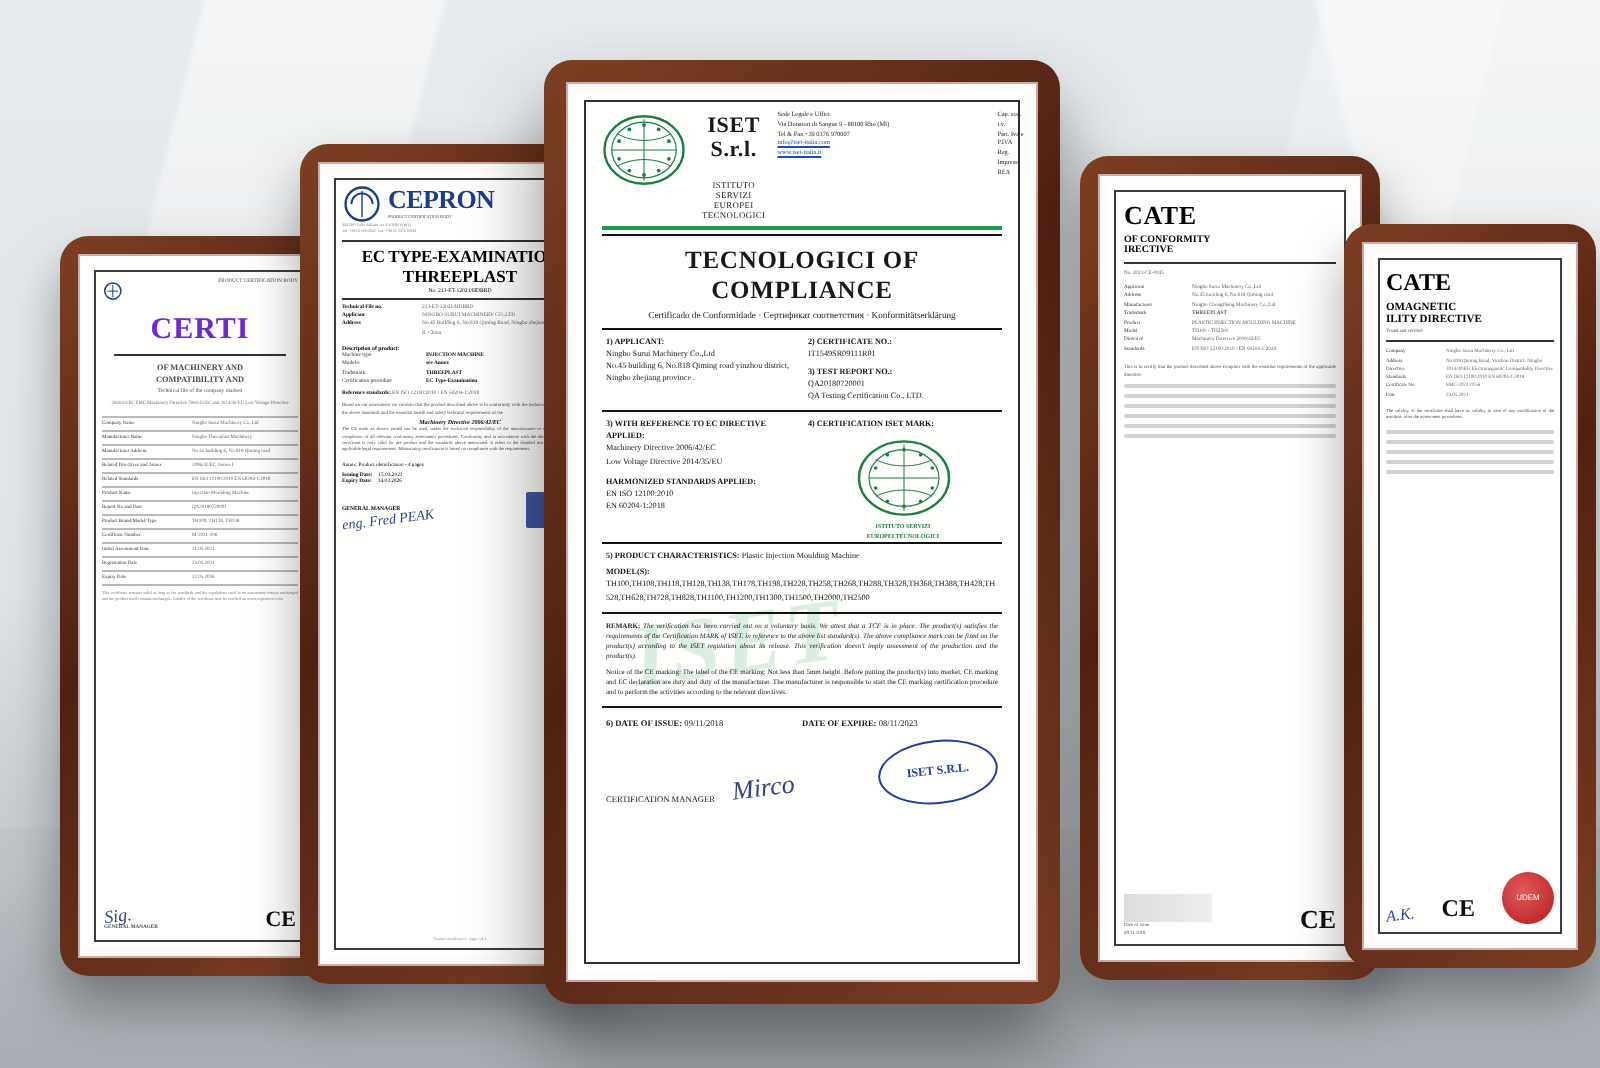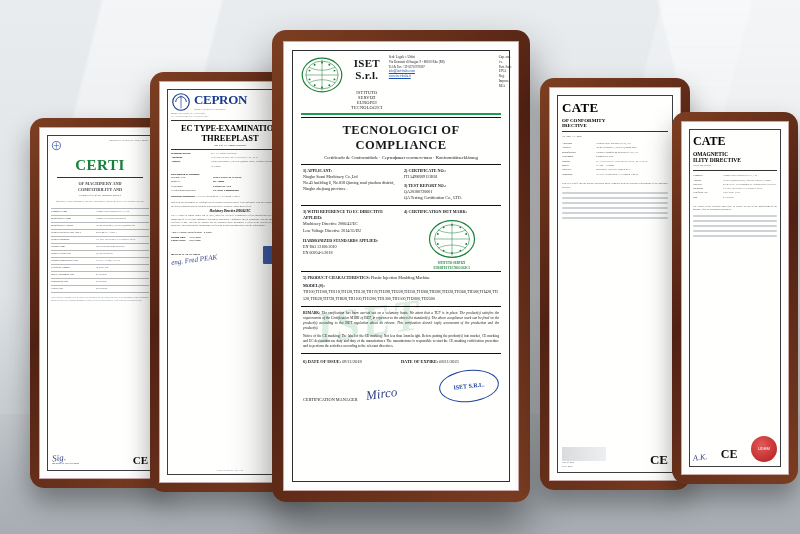--- a/index.html
+++ b/index.html
@@ -36,21 +36,21 @@
   #f1{left:30px;  top:118px; width:140px;height:370px;}
   #f2{left:150px; top:72px;  width:160px;height:420px;}
   #f3{left:272px; top:30px;  width:258px;height:472px; padding:11px;
       box-shadow:0 22px 40px rgba(0,0,0,.45);}
   #f4{left:540px; top:78px;  width:150px;height:412px;}
   #f5{left:672px; top:112px; width:126px;height:372px;}
 
   
   .ln{height:2px;background:#b9bcc0;margin:3px 0;border-radius:1px;}
   .ln.t{background:#cfd2d6;}
-  .side-title{font-weight:bold;letter-spacing:.5px;color:#15803d;}
+  .side-title{font-weight:bold;letter-spacing:.5px;color:#6d28d9;}
   .rule{height:1px;background:#333;margin:3px 6px;}
   .tiny{font-size:3.6px;line-height:1.45;color:#4a4d52;text-align:justify;}
   .tiny.c{text-align:center;}
 
   
   .ce{font-family:"Liberation Serif",serif;font-weight:bold;color:#111;}
   .red-seal{width:26px;height:26px;border-radius:50%;
      background:radial-gradient(circle at 40% 35%,#e05a5a,#b51a1a);
      color:#fff;font-size:4px;display:flex;align-items:center;justify-content:center;
      text-align:center;line-height:1.05;font-family:"Liberation Sans",sans-serif;}

